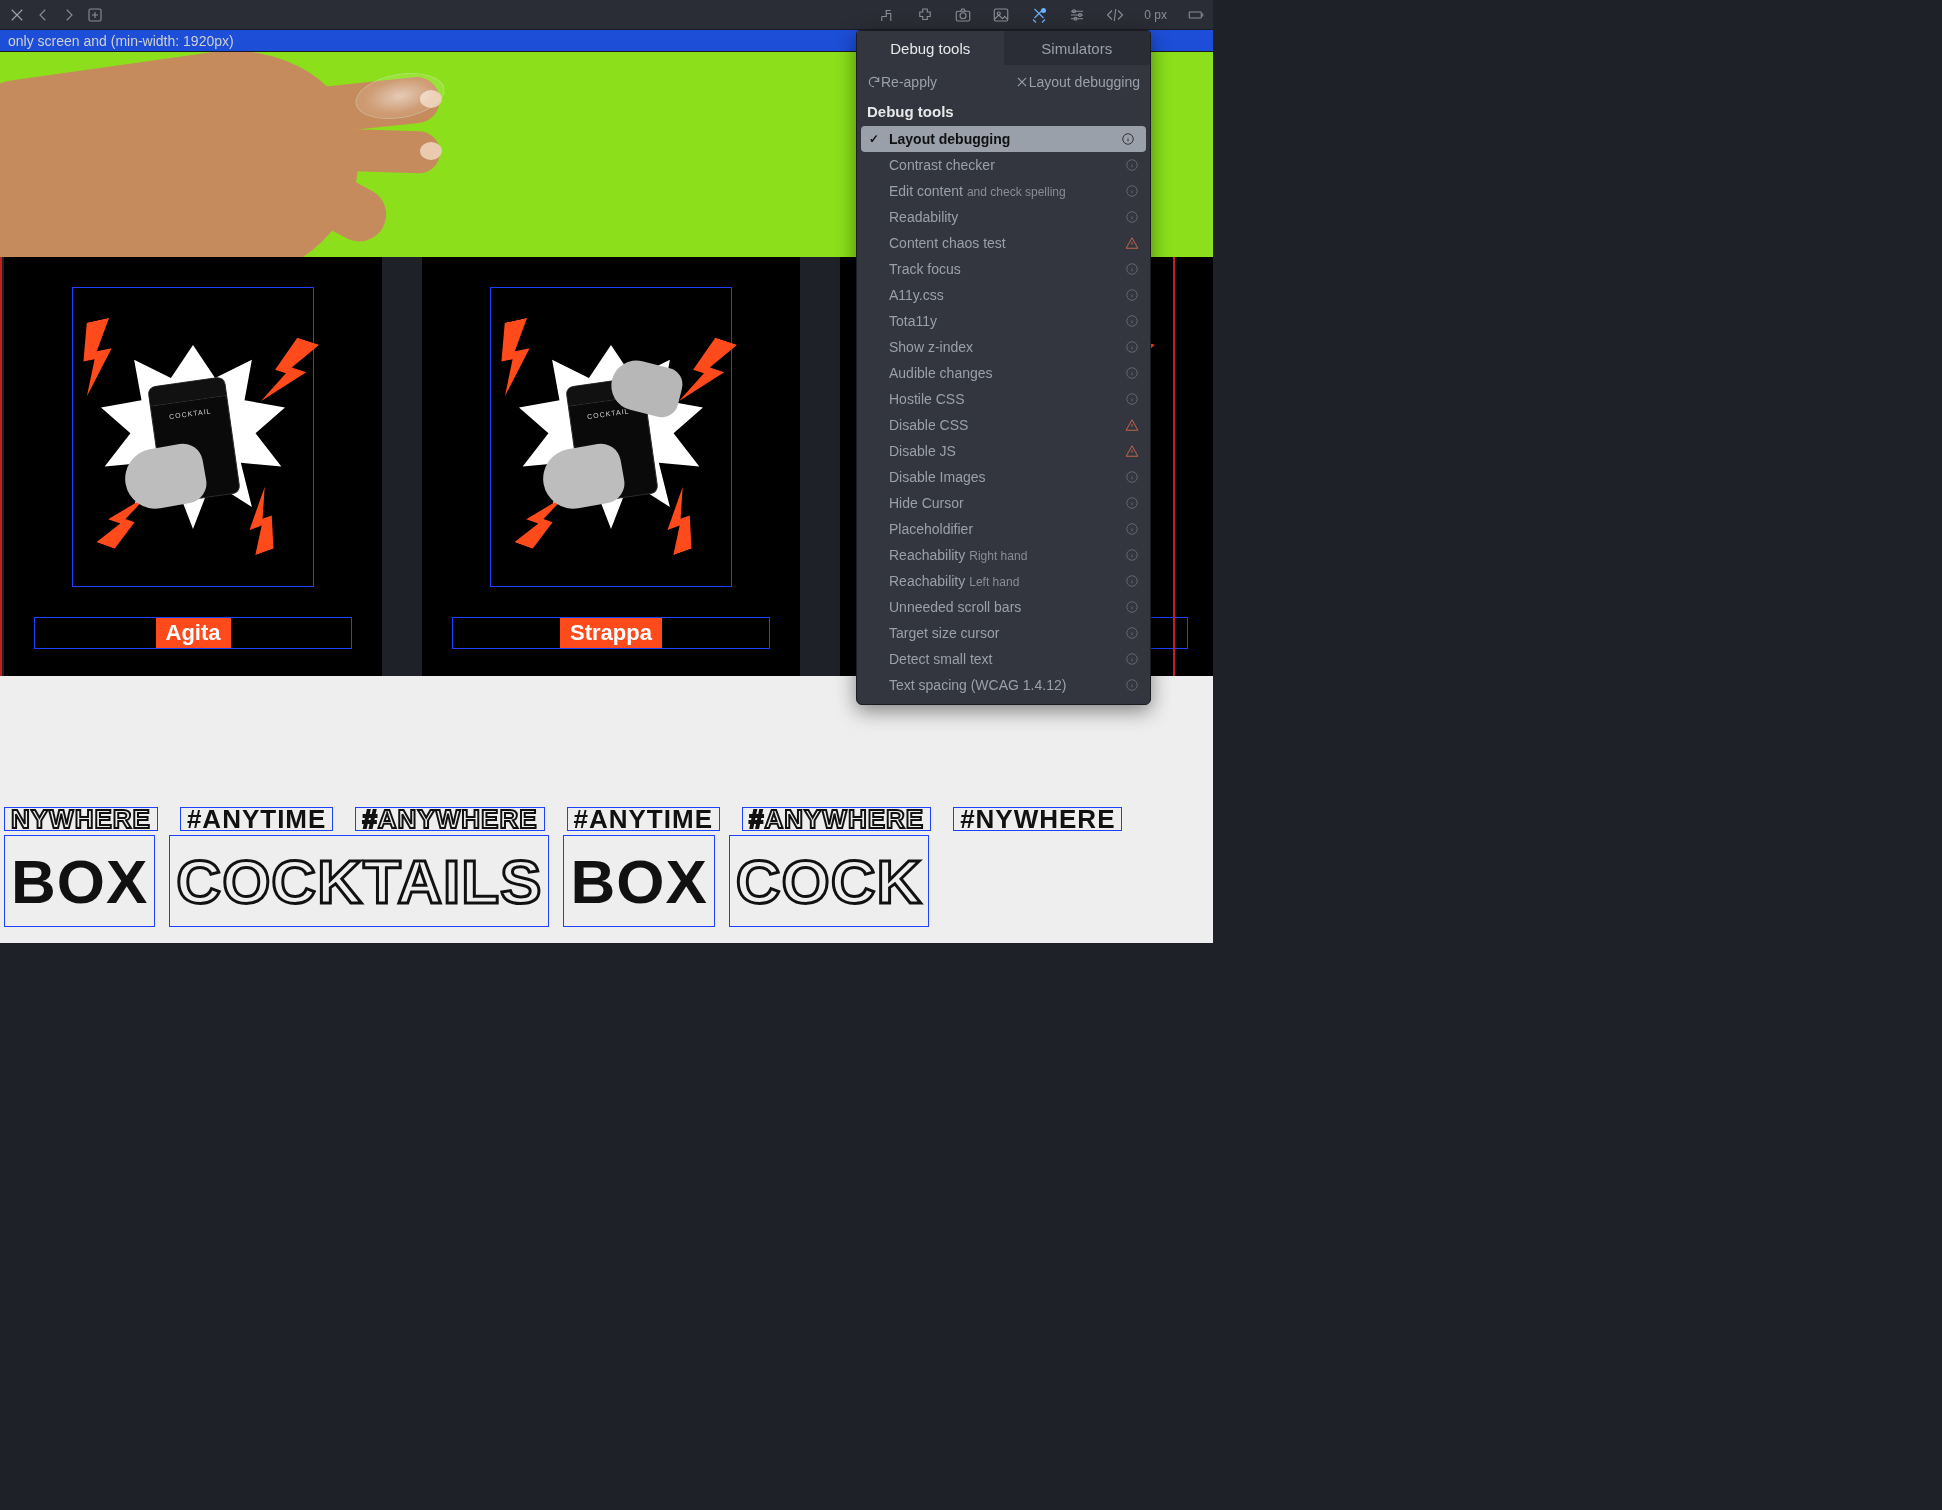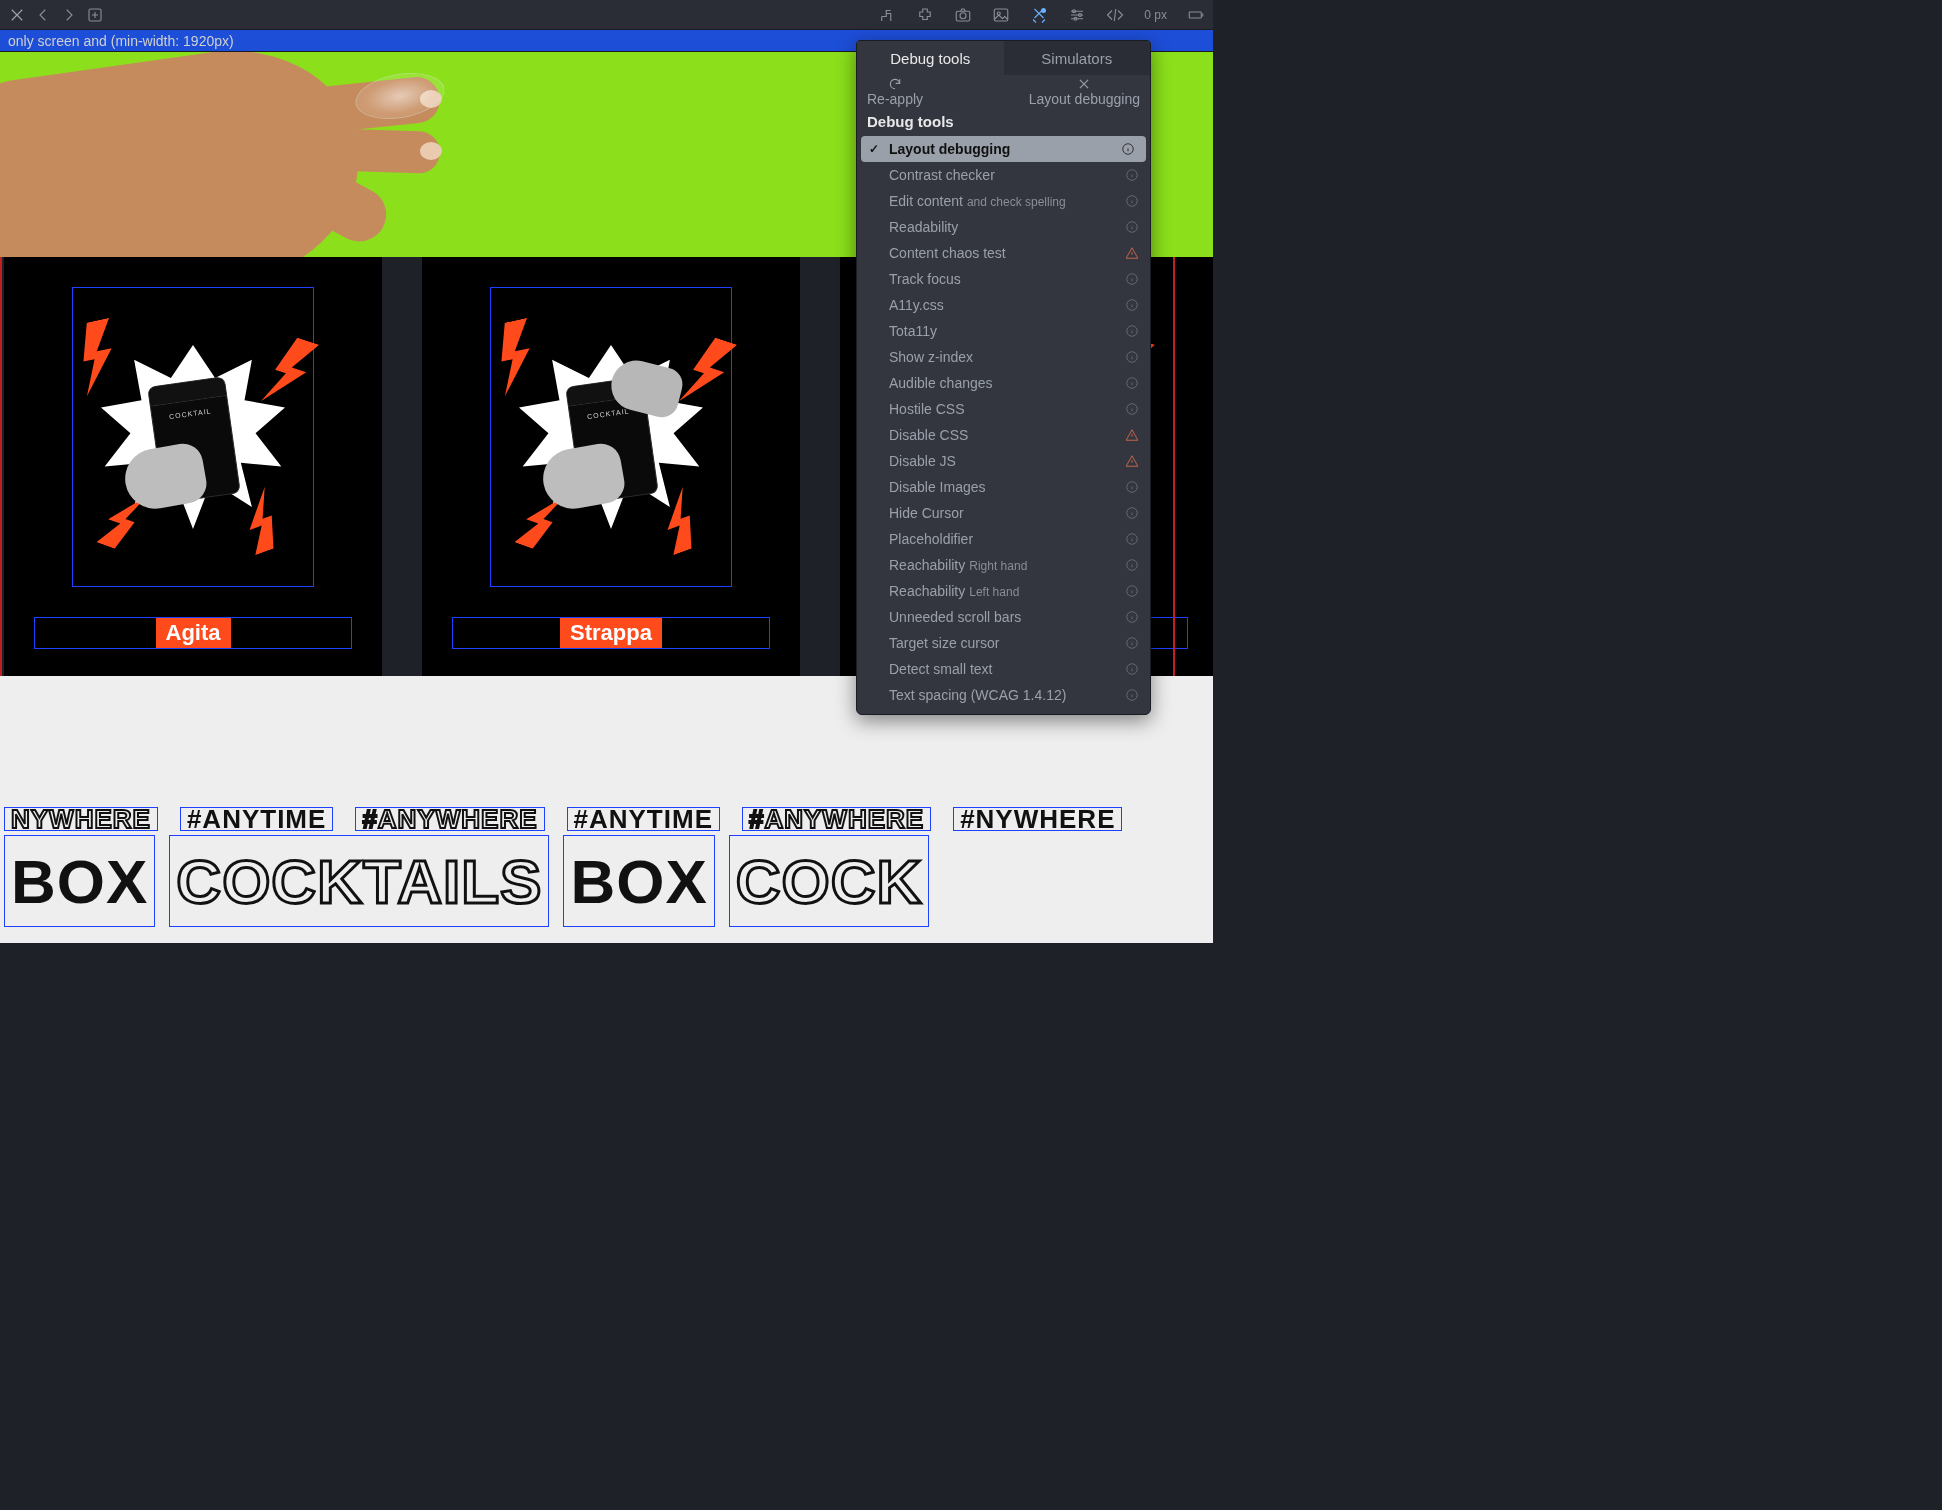--- a/index.html
+++ b/index.html
@@ -244,21 +244,21 @@
   -webkit-text-stroke: 2px #111;
 }
 .tag.solid span { color:#111; }
 .marquee-row.top .tag span { font-size: 26px; }
 .marquee-row.bot .tag span { font-size: 62px; }
 .marquee-row.bot .tag.outline span { -webkit-text-stroke: 3px #111; }
 
 
 .panel {
   position:absolute;
-  top: 40px;
+  top: 30px;
   right: 62px;
   width: 295px;
   background:#33363f;
   border: 1px solid #1a1c22;
   border-radius: 4px 4px 6px 6px;
   box-shadow: 0 6px 20px rgba(0,0,0,0.45);
   z-index: 20;
   padding-bottom: 6px;
 }
 .panel .tabs {
@@ -278,21 +278,20 @@
   display:flex;
   height: 34px;
   align-items:center;
   padding: 0 10px;
   gap: 16px;
 }
 .panel .actions .act {
   display:flex; align-items:center; 
   color:#9aa0aa; font-size:14px;
   cursor:pointer;
-  flex-direction:column;
 }
 .panel .actions svg { width:14px; height:14px; stroke:#9aa0aa; fill:none; stroke-width:2;}
 .panel .section-title {
   padding: 4px 10px 6px;
   font-weight:700;
   color:#e8e8e8;
   font-size:15px;
 }
 .panel .item {
   display:flex; align-items:center;

